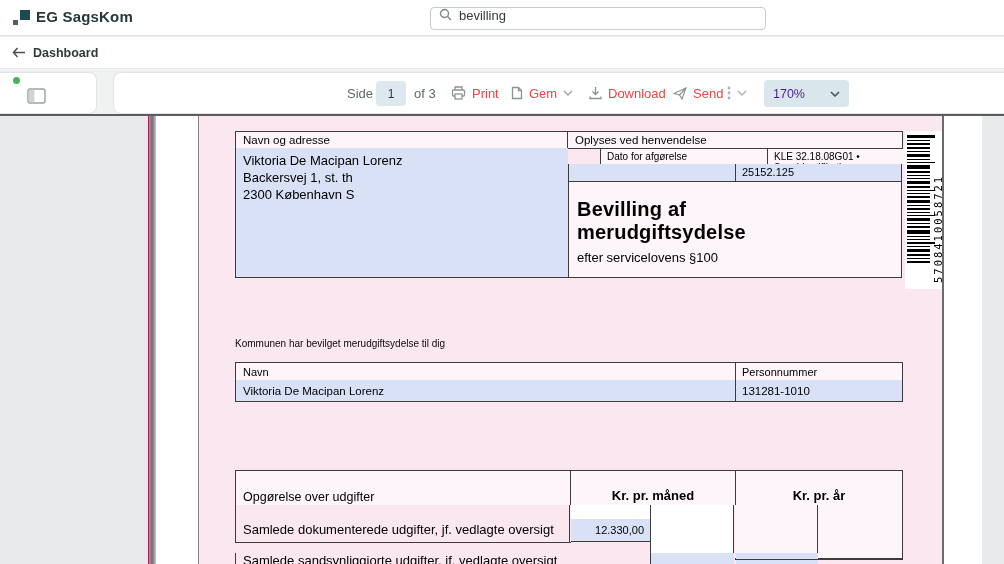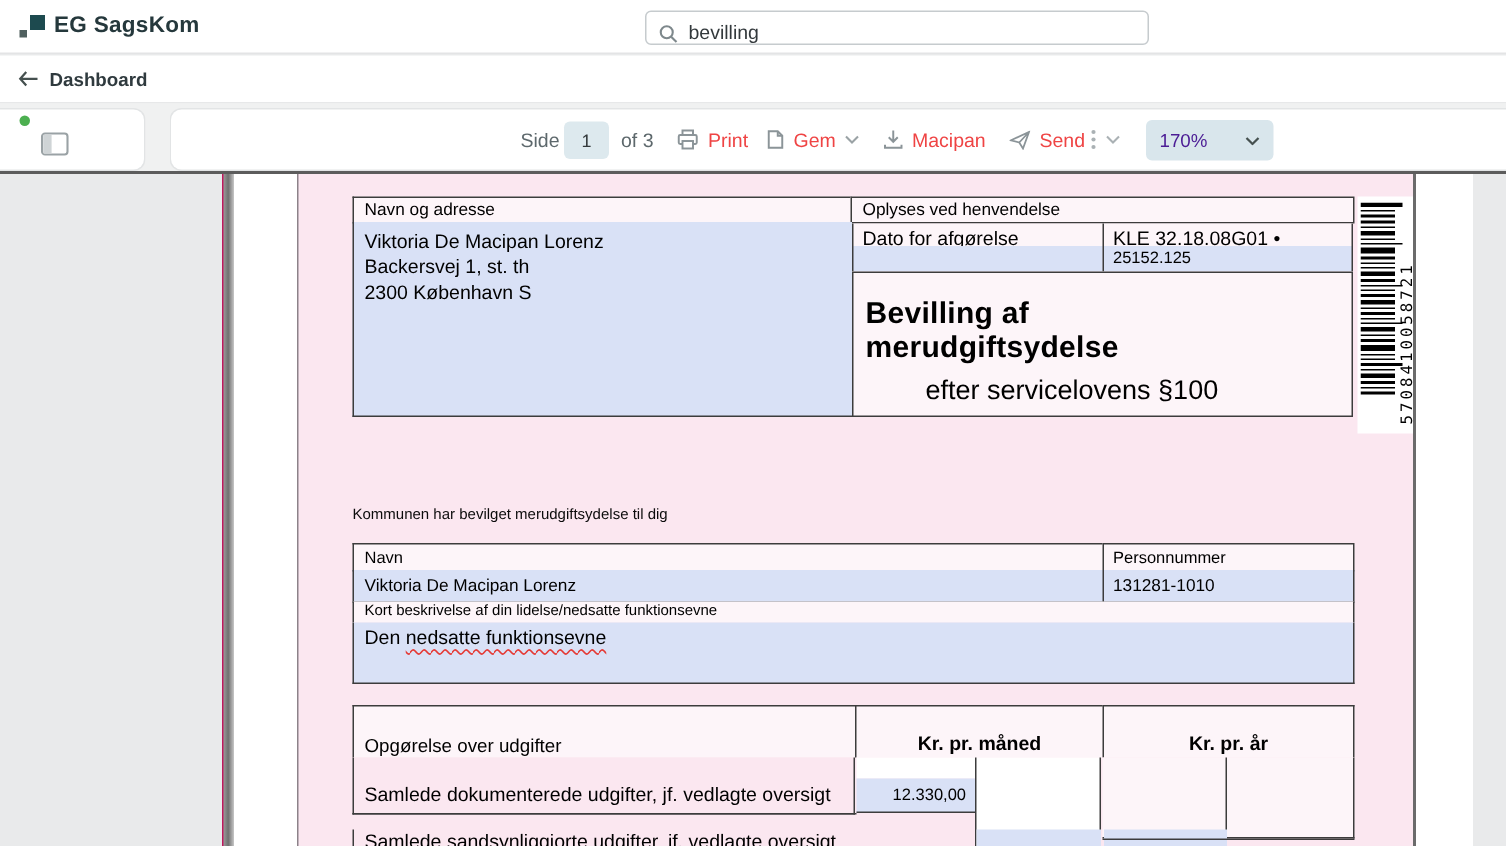--- a/index.html
+++ b/index.html
@@ -6,21 +6,21 @@
   html,body { width:1004px; height:564px; }
   body { font-family: "Liberation Sans", sans-serif; overflow: hidden; background:#e9eaeb; }
   .app { position:relative; width:1004px; height:564px; background:#e9eaeb; }
 
   
   .topbar { position:absolute; left:0; top:0; width:1004px; height:36px; background:#ffffff; border-bottom:1px solid #e3e4e5; }
   .logo { position:absolute; left:13px; top:10px; width:17px; height:16px; }
   .logo .sq-small { position:absolute; left:0; bottom:1px; width:5px; height:5px; background:#50605f; }
   .logo .sq-big { position:absolute; right:0; top:0; width:10px; height:10px; background:#1d4a4f; }
   .app-title { position:absolute; left:36px; top:8px; font-size:15px; font-weight:bold; color:#25383c; letter-spacing:0.2px; }
-  .searchbox { position:absolute; left:430px; top:7px; width:336px; height:23px; border:1px solid #c6cbce; border-radius:4px; background:#fff; display:flex; align-items:flex-end; padding:0 8px; gap:7px; }
+  .searchbox { position:absolute; left:430px; top:7px; width:336px; height:23px; border:1px solid #c6cbce; border-radius:4px; background:#fff; display:flex; align-items:flex-start; padding:0 8px; gap:7px; }
   .searchbox span { font-size:13px; color:#33393c; }
 
   
   .crumbbar { position:absolute; left:0; top:37px; width:1004px; height:32px; background:#ffffff; border-bottom:1px solid #e7e8e9; display:flex; align-items:center; padding-left:12px; gap:7px; }
   .crumbbar .crumb { font-size:12.5px; font-weight:bold; color:#2f3a3e; cursor:default; }
 
   
   .toolzone { position:absolute; left:0; top:69px; width:1004px; height:46px; background:#f0f1f1; }
   .side-card { position:absolute; left:0; top:3px; width:97px; height:42px; background:#fff; border:1px solid #e2e4e5; border-left:none; border-radius:0 8px 8px 0; }
   .green-dot { position:absolute; left:13px; top:4px; width:7px; height:7px; border-radius:50%; }
@@ -42,23 +42,23 @@
   .right-gutter { position:absolute; left:982px; top:0; width:22px; height:448px; background:#e9eaeb; }
 
   .page-pink { position:absolute; left:42px; top:0; width:746px; height:448px; background:#fbe7f0; border-left:1px solid #8c8289; border-right:2px solid #6b6b6b; overflow:hidden; }
   .form { position:absolute; inset:0; color:#000; }
   .cell { position:absolute; font-size:11.5px; }
   .b { border:1px solid #3c3c3c; }
   .cw { background:#fdf5f9; }
   .cb { background:#d9e1f6; }
 
   
-  .lab-sm { font-size:13px; }
+  .lab-sm { font-size:10px;margin-left:32px; }
   .doc-title { font-size:20px; font-weight:bold; line-height:23px; letter-spacing:0.2px; }
-  .doc-sub { font-size:18px; margin-top:6px;margin-left:40px; }
+  .doc-sub { font-size:13px; margin-top:6px; }
   .addr-line { font-size:13px; line-height:17px; }
 
   .h2 { position:absolute; font-size:10px; color:#0b0b0b; }
   .squiggle { text-decoration: underline; text-decoration-style: wavy; text-decoration-color:#e53935; text-decoration-thickness:1px; text-underline-offset:2.5px; }
 
   .num { font-size:11px; text-align:right; }
 
   
   .barcode-box { position:absolute; left:706px; top:15px; width:39px; height:158px; background:#fff; }
   .barcode-num { position:absolute; right:0px; top:6px; height:146px; writing-mode:vertical-rl; transform:rotate(180deg); font-family:"DejaVu Sans Mono", monospace; font-size:10.5px; letter-spacing:2px; color:#000; }
@@ -122,21 +122,21 @@
         <svg class="icon" width="10" height="6" viewBox="0 0 10 6">
             <path d="M1 1 L5 5 L9 1" fill="none" stroke="#9aa2a5" stroke-width="1.4"></path>
           </svg>
       </div>
 
       <div class="tgroup" style="left:475px;">
         <svg class="icon" width="13" height="14" viewBox="0 0 13 14">
             <path d="M6.5 1 V8 M3.5 5.5 L6.5 8.5 L9.5 5.5" fill="none" stroke="#8b9498" stroke-width="1.3"></path>
             <path d="M1 10.5 V12.5 H12 V10.5" fill="none" stroke="#8b9498" stroke-width="1.3"></path>
           </svg>
-        <span class="tlabel">Macipan</span>
+        <span class="tlabel">Download</span>
       </div>
 
       <div class="tgroup" style="left:559px;">
         <svg class="icon" width="14" height="13" viewBox="0 0 14 13">
             <path d="M1 6.5 L13 1 L9 12 L6.5 8 Z M6.5 8 L13 1" fill="none" stroke="#8b9498" stroke-width="1.2"></path>
           </svg>
         <span class="tlabel">Send</span>
       </div>
 
       <div class="tgroup" style="left:613px;">
@@ -228,24 +228,20 @@
             <div class="barcode-num">5708410058721</div>
           </div>
 
           <div class="h2" style="left:36px; top:222px;">Kommunen har bevilget merudgiftsydelse til dig</div>
 
           <div class="cell b cw" style="left:36px; top:246px; width:501px; height:19px; padding:3px 0 0 7px; font-size:11px; border-right:none;">Navn</div>
           <div class="cell b cw" style="left:536px; top:246px; width:168px; height:19px; padding:3px 0 0 6px; font-size:11px;">Personnummer</div>
           <div class="cell b cb" style="left:36px; top:264px; width:501px; height:22px; padding:5px 0 0 7px; border-top:none; border-right:none;">Viktoria De Macipan Lorenz</div>
           <div class="cell b cb" style="left:536px; top:264px; width:168px; height:22px; padding:5px 0 0 6px; border-top:none;">131281-1010</div>
 
-          <div class="cell b cw" style="left:36px; top:285px; width:668px; height:14px; padding:1px 0 0 7px; font-size:10px; border-top:none; border-bottom:none;">Kort beskrivelse af din lidelse/nedsatte funktionsevne</div>
-          <div class="cell b cb" style="left:36px; top:299px; width:668px; height:41px; padding:2px 0 0 7px; font-size:13px; border-top:none;">
-            <span>Den </span><span class="squiggle">nedsatte funktionsevne</span>
-          </div>
 
           <div class="cell b cw" style="left:36px; top:354px; width:335px; height:35px; padding:19px 0 0 7px; font-size:12.5px; border-right:none; border-bottom:none;">Opgørelse over udgifter</div>
           <div class="cell b cw" style="left:371px; top:354px; width:165px; height:35px; padding:17px 0 0 0; font-size:13px; font-weight:bold; text-align:center; border-right:none; border-bottom:none;">Kr. pr. måned</div>
           <div class="cell b cw" style="left:536px; top:354px; width:168px; height:35px; padding:17px 0 0 0; font-size:13px; font-weight:bold; text-align:center; border-bottom:none;">Kr. pr. år</div>
 
           <div class="cell cw" style="left:36px; top:389px; width:335px; height:38px; padding:17px 0 0 7px; font-size:13px; border-left:1px solid #3c3c3c; border-right:1px solid #3c3c3c; border-bottom:1px solid #3c3c3c; background:#fbe7f0;">Samlede dokumenterede udgifter, jf. vedlagte oversigt</div>
           <div class="cell" style="left:372px; top:389px; width:79px; height:14px; background:#ffffff;"></div>
           <div class="cell cb num" style="left:372px; top:403px; width:79px; height:23px; padding:5px 6px 0 0; border-bottom:1px solid #3c3c3c;">12.330,00</div>
           <div class="cell" style="left:451px; top:389px; width:84px; height:94px; background:#ffffff; border-right:1px solid #3c3c3c; border-left:1px solid #3c3c3c;"></div>
           <div class="cell" style="left:536px; top:389px; width:83px; height:54px; background:#fdf5f9; border-right:1px solid #3c3c3c; border-bottom:1px solid #3c3c3c;"></div>

